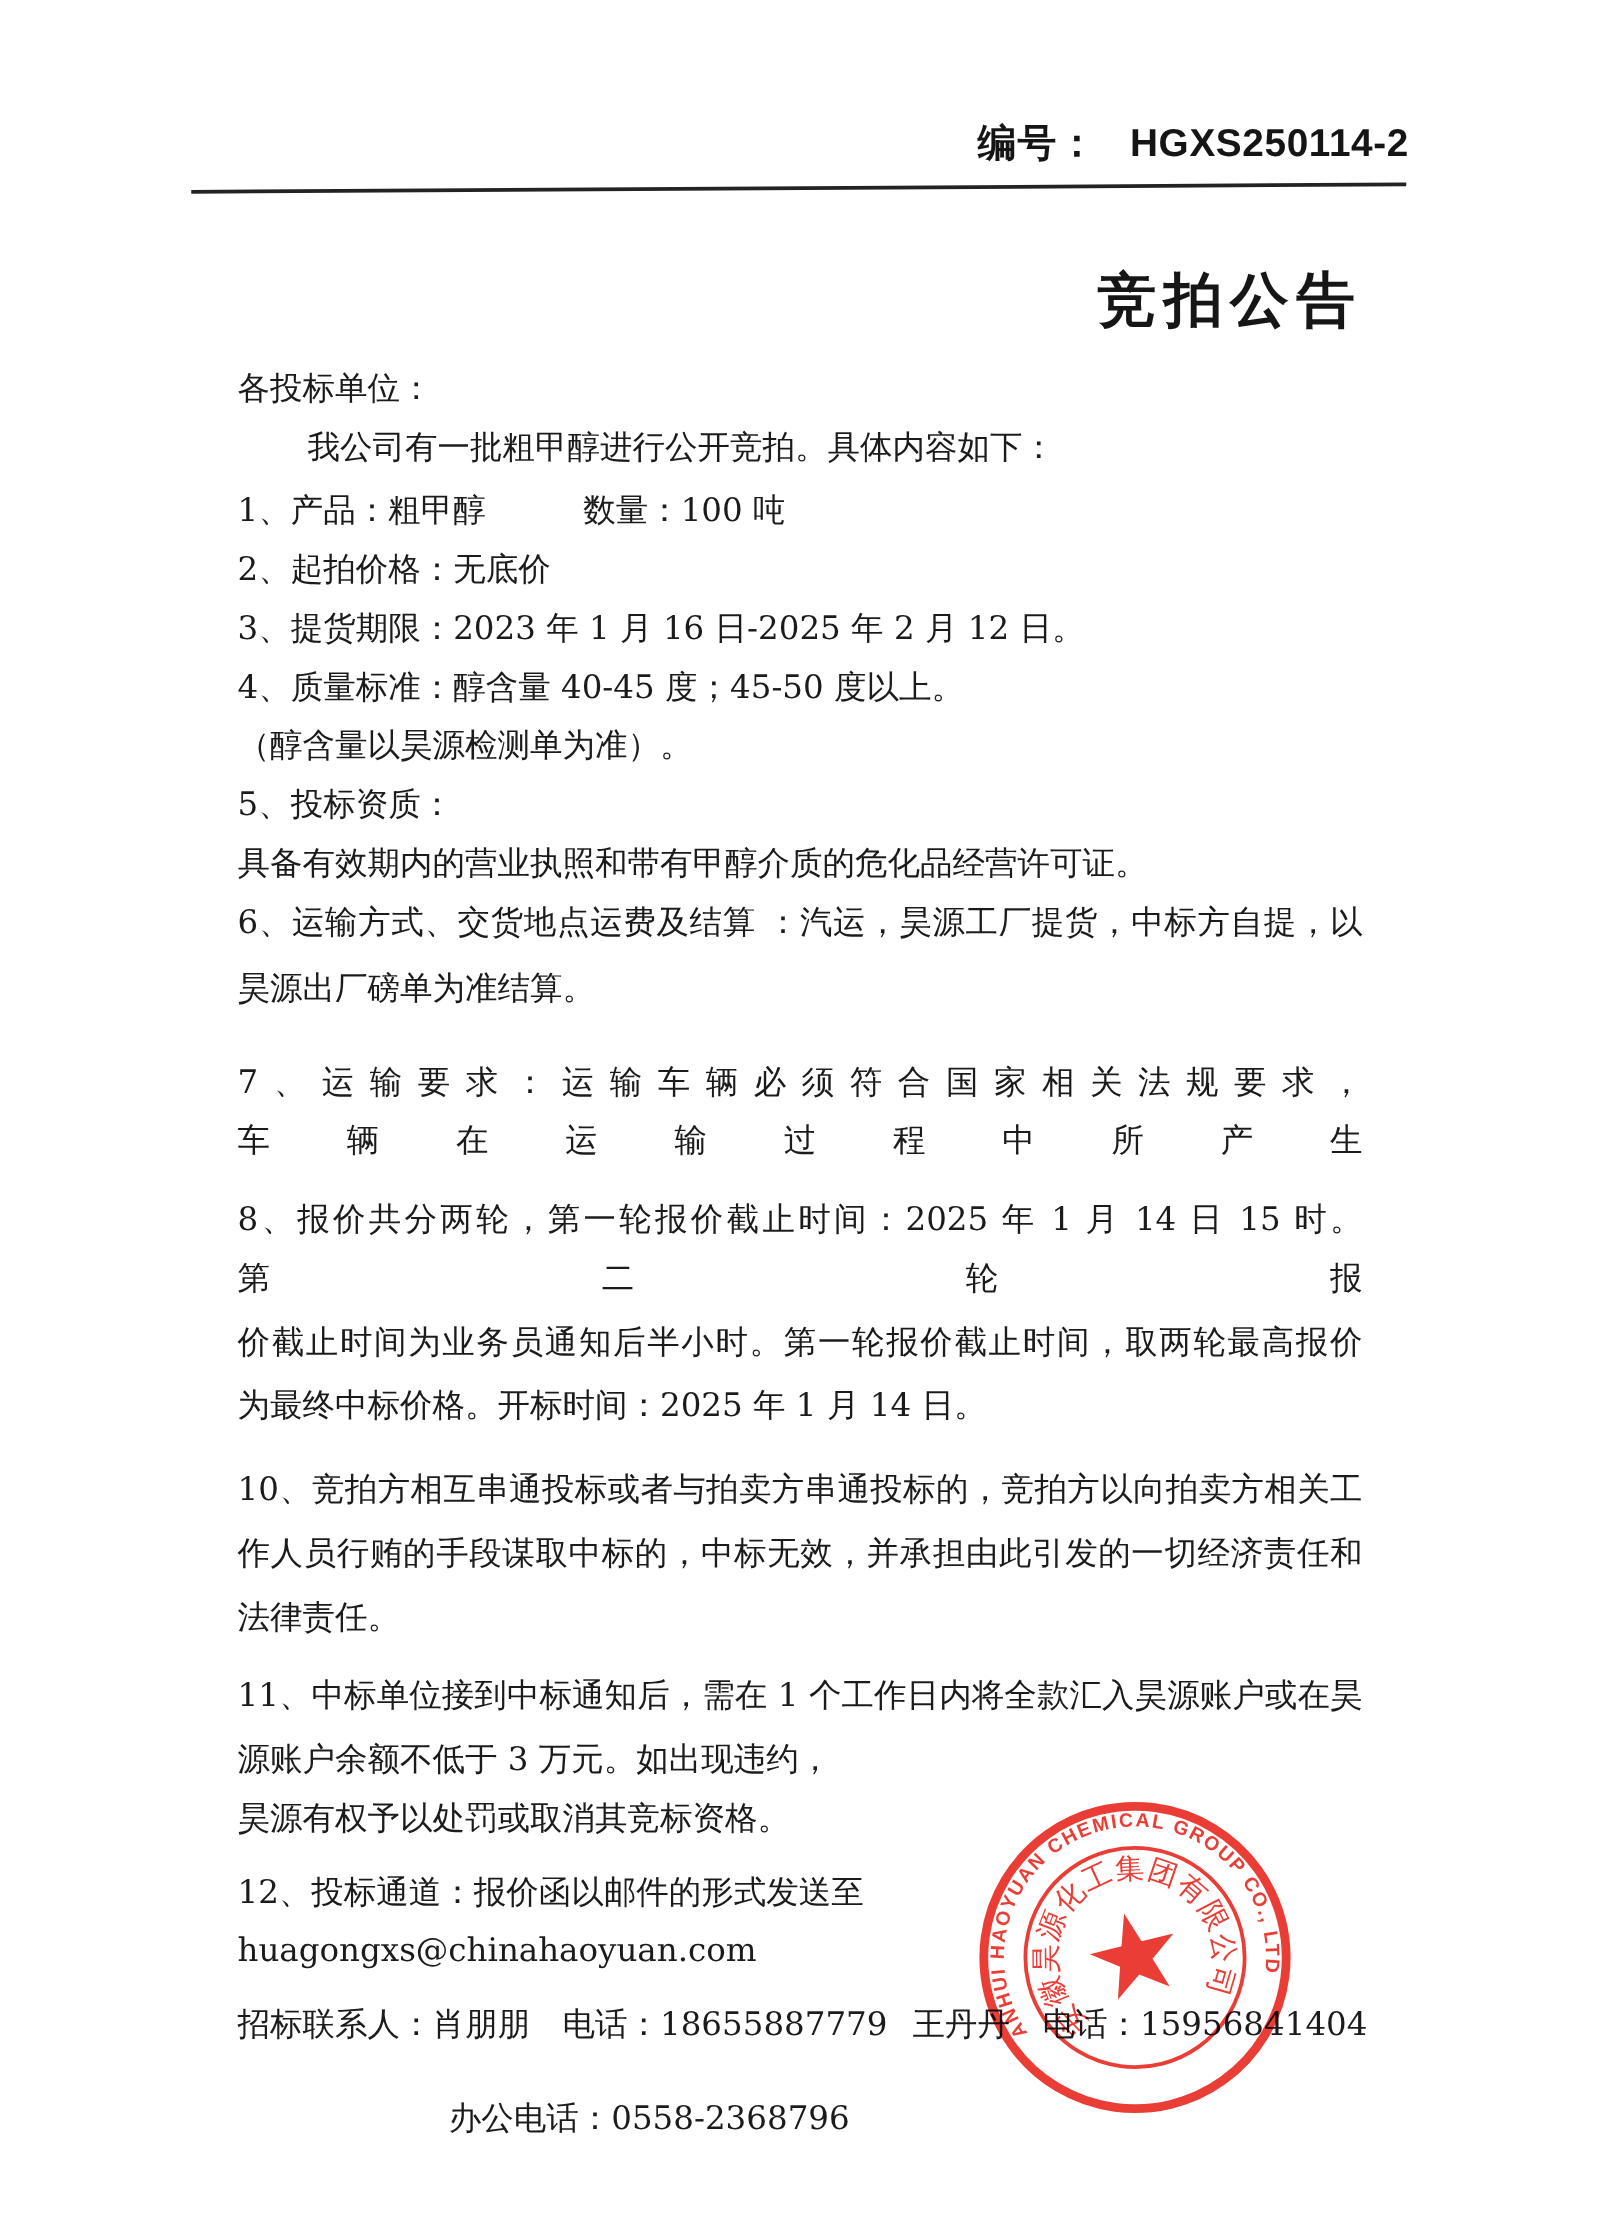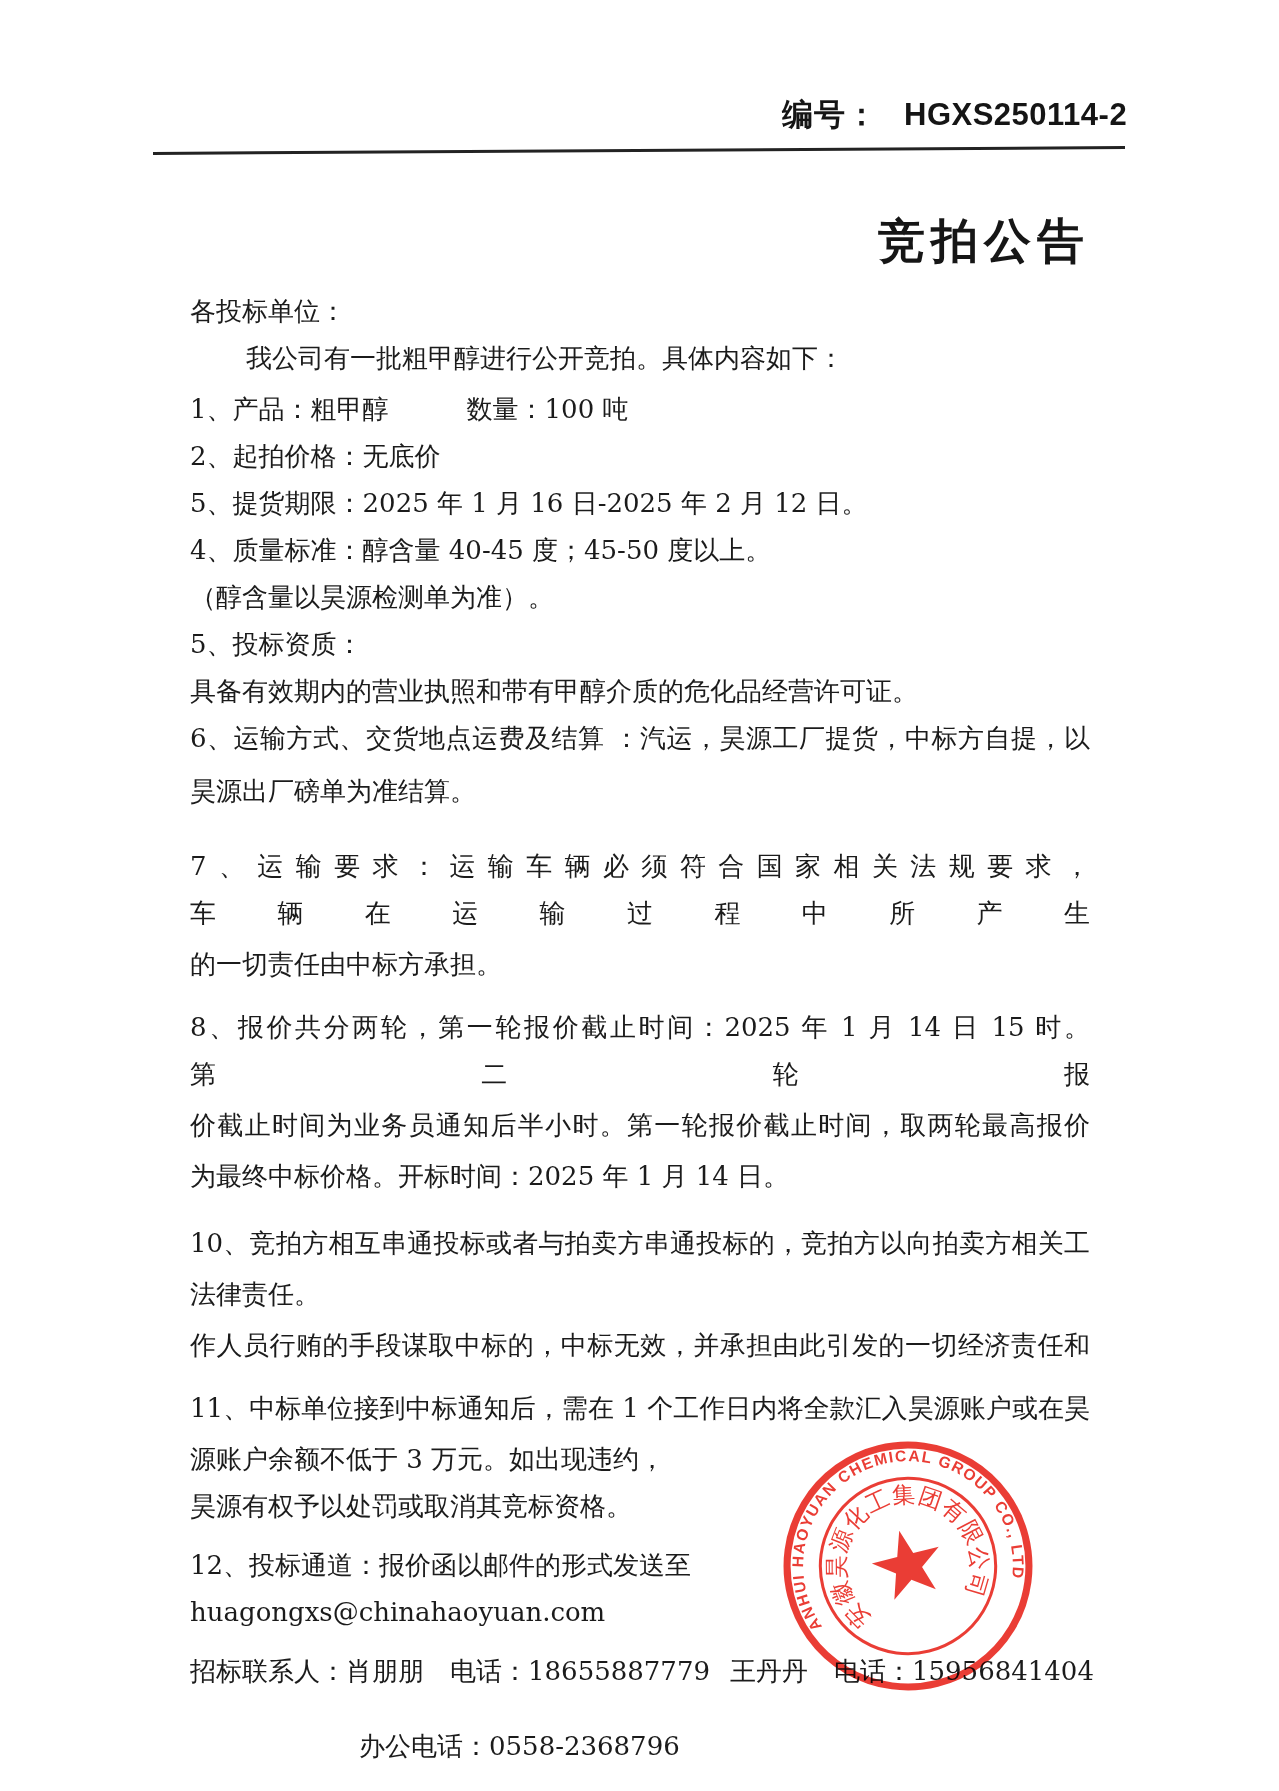--- a/index.html
+++ b/index.html
@@ -65,33 +65,32 @@
   <div class="header-rule"></div>
 
   <div class="content">
     <h1 class="title">竞拍公告</h1>
 
     <div class="bline salutation">各投标单位：</div>
     <div class="bline intro">我公司有一批粗甲醇进行公开竞拍。具体内容如下：</div>
 
     <div class="bline g4">1、产品：粗甲醇　　　数量：100 吨</div>
     <div class="bline">2、起拍价格：无底价</div>
-    <div class="bline">5、提货期限：2025 年 1 月 16 日-2025 年 2 月 12 日。</div>
+    <div class="bline">3、提货期限：2023 年 1 月 16 日-2025 年 2 月 12 日。</div>
     <div class="bline">4、质量标准：醇含量 40-45 度；45-50 度以上。（醇含量以昊源检测单为准）。</div>
     <div class="bline">5、投标资质：具备有效期内的营业执照和带有甲醇介质的危化品经营许可证。</div>
     <div class="bline jfull">6、运输方式、交货地点运费及结算 ：汽运，昊源工厂提货，中标方自提，以</div>
     <div class="bline g6">昊源出厂磅单为准结算。</div>
     <div class="bline jfull g28">7、运输要求：运输车辆必须符合国家相关法规要求，车辆在运输过程中所产生</div>
-    <div class="bline g4">的一切责任由中标方承担。</div>
     <div class="bline jfull g16">8、报价共分两轮，第一轮报价截止时间：2025 年 1 月 14 日 15 时。第二轮报</div>
     <div class="bline jfull g4">价截止时间为业务员通知后半小时。第一轮报价截止时间，取两轮最高报价</div>
     <div class="bline g4">为最终中标价格。开标时间：2025 年 1 月 14 日。</div>
     <div class="bline jfull g20">10、竞拍方相互串通投标或者与拍卖方串通投标的，竞拍方以向拍卖方相关工</div>
+    <div class="bline jfull g4">作人员行贿的手段谋取中标的，中标无效，并承担由此引发的一切经济责任和</div>
     <div class="bline g4">法律责任。</div>
-    <div class="bline jfull g4">作人员行贿的手段谋取中标的，中标无效，并承担由此引发的一切经济责任和</div>
     <div class="bline jfull g16">11、中标单位接到中标通知后，需在 1 个工作日内将全款汇入昊源账户或在昊</div>
     <div class="bline g4">源账户余额不低于 3 万元。如出现违约，昊源有权予以处罚或取消其竞标资格。</div>
     <div class="bline g12">12、投标通道：报价函以邮件的形式发送至 huagongxs@chinahaoyuan.com</div>
 
     <div class="bline contact-row g12">
       <span>招标联系人：肖朋朋　电话：18655887779</span>
       <span>王丹丹　电话：15956841404</span>
     </div>
     <div class="bline office-line g28">办公电话：0558-2368796</div>
 

